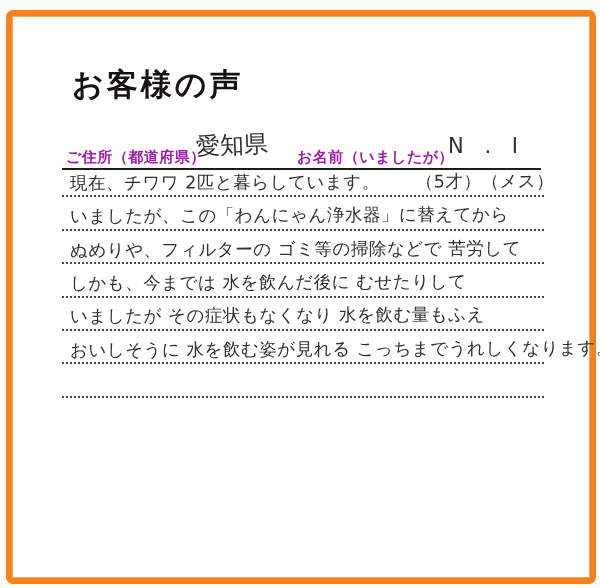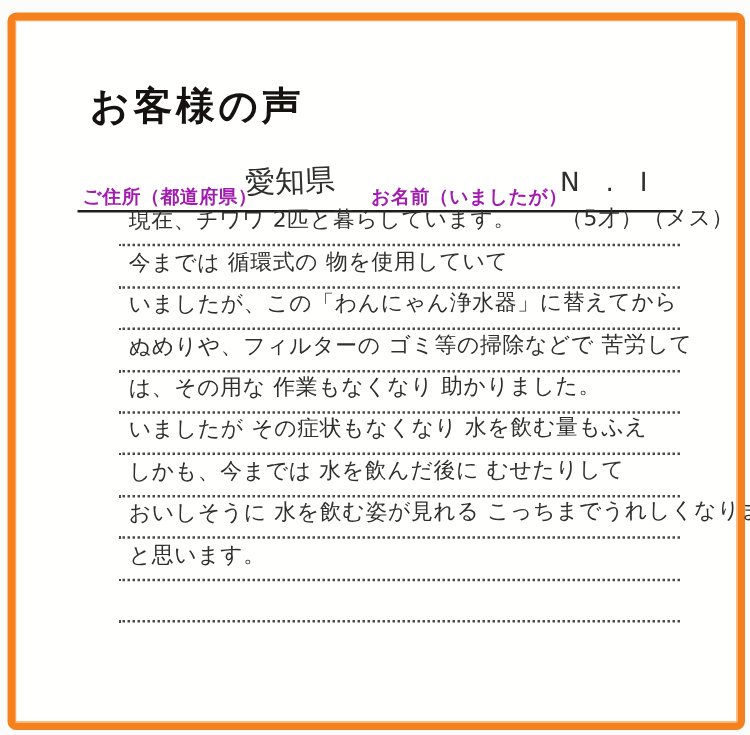--- a/index.html
+++ b/index.html
@@ -75,24 +75,23 @@
   }
   .rules {
     position: absolute;
     left: 62px;
     top: 164px;
     width: 482px;
   }
   .rule-row {
     height: 33.4px;
     display: flex;
-    align-items: center;
+    align-items: flex-end;
     border-bottom: 2px dotted #4a4a4a;
     box-sizing: border-box;
-    margin-left: 33px;
   }
   .rule-row .hw {
     white-space: nowrap;
     font-size: 17.5px;
     line-height: 1;
     padding: 0 0 3px 8px;
     transform: rotate(-0.25deg);
     transform-origin: left bottom;
     letter-spacing: 0.5px;
   }
@@ -112,41 +111,32 @@
   <span class="label name">お名前（いましたが）</span>
   <span class="hw hw-name">N . I</span>
 
   <div class="rule-solid"></div>
 
   <div class="rules">
     <div class="rule-row">
         <span class="hw">現在、チワワ 2匹と暮らしています。　　（5才）（メス）</span>
       </div>
     <div class="rule-row">
-        <span class="hw">今までは 循環式の 物を使用していて</span>
-      </div>
-    <div class="rule-row">
         <span class="hw">いましたが、この「わんにゃん浄水器」に替えてから</span>
       </div>
     <div class="rule-row">
         <span class="hw">ぬめりや、フィルターの ゴミ等の掃除などで 苦労して</span>
       </div>
     <div class="rule-row">
-        <span class="hw">は、その用な 作業もなくなり 助かりました。</span>
+        <span class="hw">しかも、今までは 水を飲んだ後に むせたりして</span>
       </div>
     <div class="rule-row">
         <span class="hw">いましたが その症状もなくなり 水を飲む量もふえ</span>
       </div>
     <div class="rule-row">
-        <span class="hw">しかも、今までは 水を飲んだ後に むせたりして</span>
-      </div>
-    <div class="rule-row">
         <span class="hw">おいしそうに 水を飲む姿が見れる こっちまでうれしくなります。</span>
-      </div>
-    <div class="rule-row">
-        <span class="hw">と思います。</span>
       </div>
     <div class="rule-row">
         <span class="hw"></span>
       </div>
   </div>
 
 </div>
 
 </body></html>

